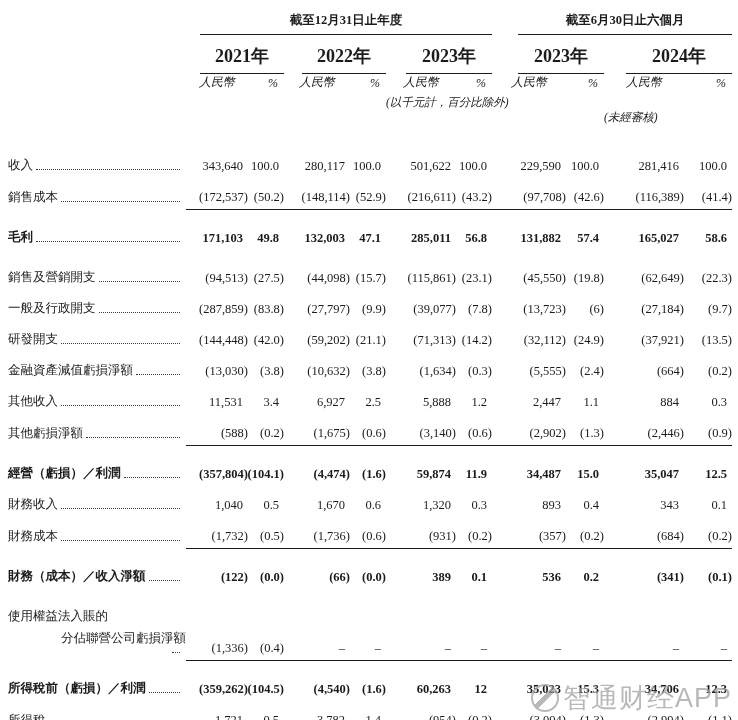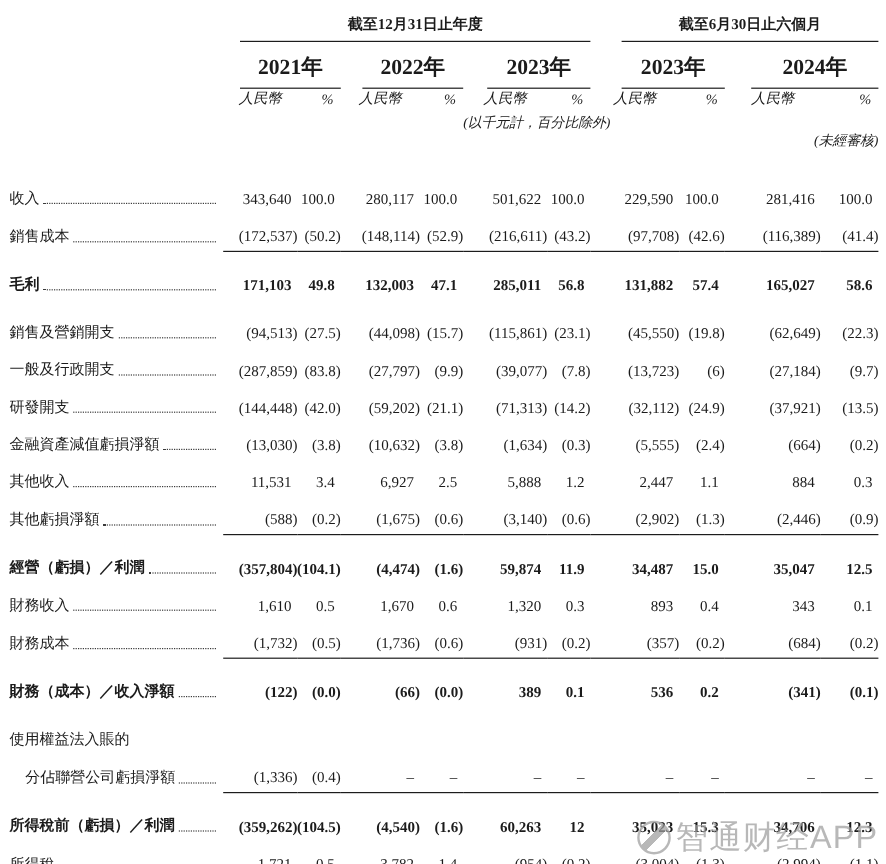--- a/index.html
+++ b/index.html
@@ -38,31 +38,31 @@
     border-bottom:1.2px solid #1c1c1c;
     padding:9px 0 5px 0;
   }
   .y0{margin-left:14px;} .y1{margin-left:18px;} .y2{margin-left:20px;}
   .y3{margin-left:26px;} .y4{margin-left:22px;}
   .subhead td{padding-top:8px;font-size:12px;font-style:italic;}
   .subhead .cur{text-align:center;}
   .subhead .pct{text-align:right;padding-right:6px;}
   .noterow td{font-size:11.5px;font-style:italic;white-space:nowrap;overflow:visible;}
   .noterow .nt{padding-top:4px;}
-  .noterow2 td{font-size:11.5px;font-style:italic;text-align:right;white-space:nowrap;padding-top:16px;}
+  .noterow2 td{font-size:11.5px;font-style:italic;text-align:left;white-space:nowrap;padding-top:16px;}
 
   
   tbody tr:first-child td{padding-top:22px;}
   tr.gap-top td{padding-top:9px;}
   .labelwrap{
     display:flex;align-items:flex-end;
     height:27px;padding-bottom:4px;
     font-size:12.5px;white-space:nowrap;
   }
-  .labelwrap.indent{padding-left:13px;}
+  .labelwrap.indent{padding-left:13px;flex-direction:column;}
   .leader{flex:1;border-bottom:1.6px dotted #3a3a3a;margin:0 6px 4px 3px;min-width:8px;}
   .cl{
     display:flex;align-items:flex-end;justify-content:flex-end;
     height:27px;padding-bottom:4px;
     font-size:12.5px;white-space:nowrap;
   }
   .cl.u{border-bottom:1.2px solid #1c1c1c;}
   tr.bold .cl,tr.bold .labelwrap{font-weight:bold;}
   .np{padding-right:5px;}
 
@@ -735,21 +735,21 @@
         </tr>
         <tr>
           <td>
             <div class="labelwrap">
               <span>財務收入</span>
               <span class="leader"></span>
             </div>
           </td>
           <td class="c0">
             <div class="cl">
-              <span class="np">1,610</span>
+              <span class="np">1,040</span>
             </div>
           </td>
           <td class="c1">
             <div class="cl">
               <span class="np">0.5</span>
             </div>
           </td>
           <td class="c2">
             <div class="cl">
               <span class="np">1,670</span>

